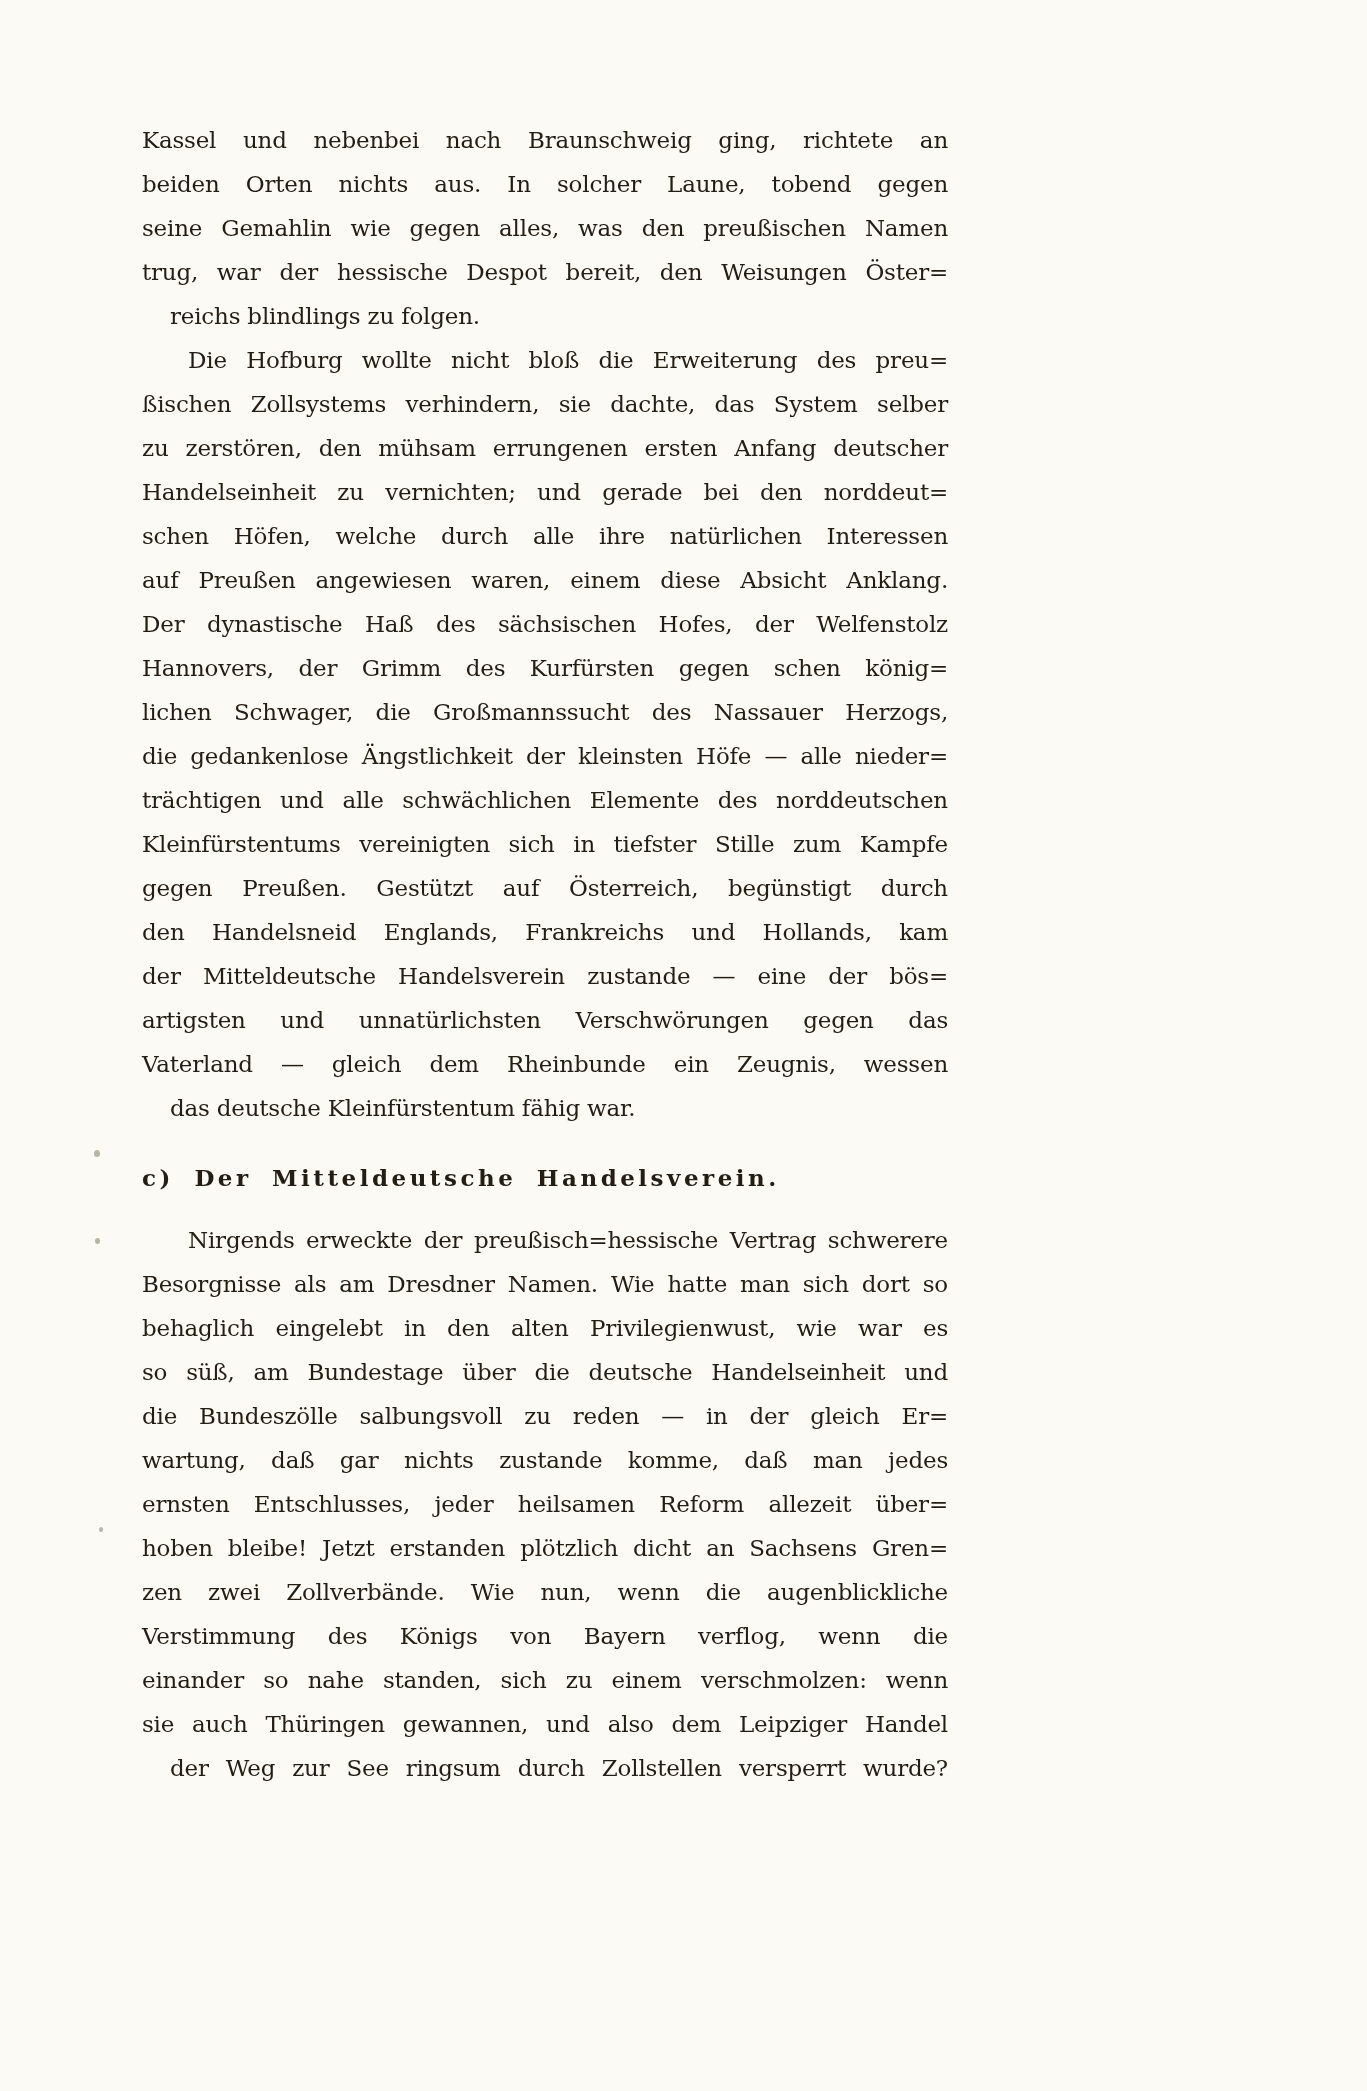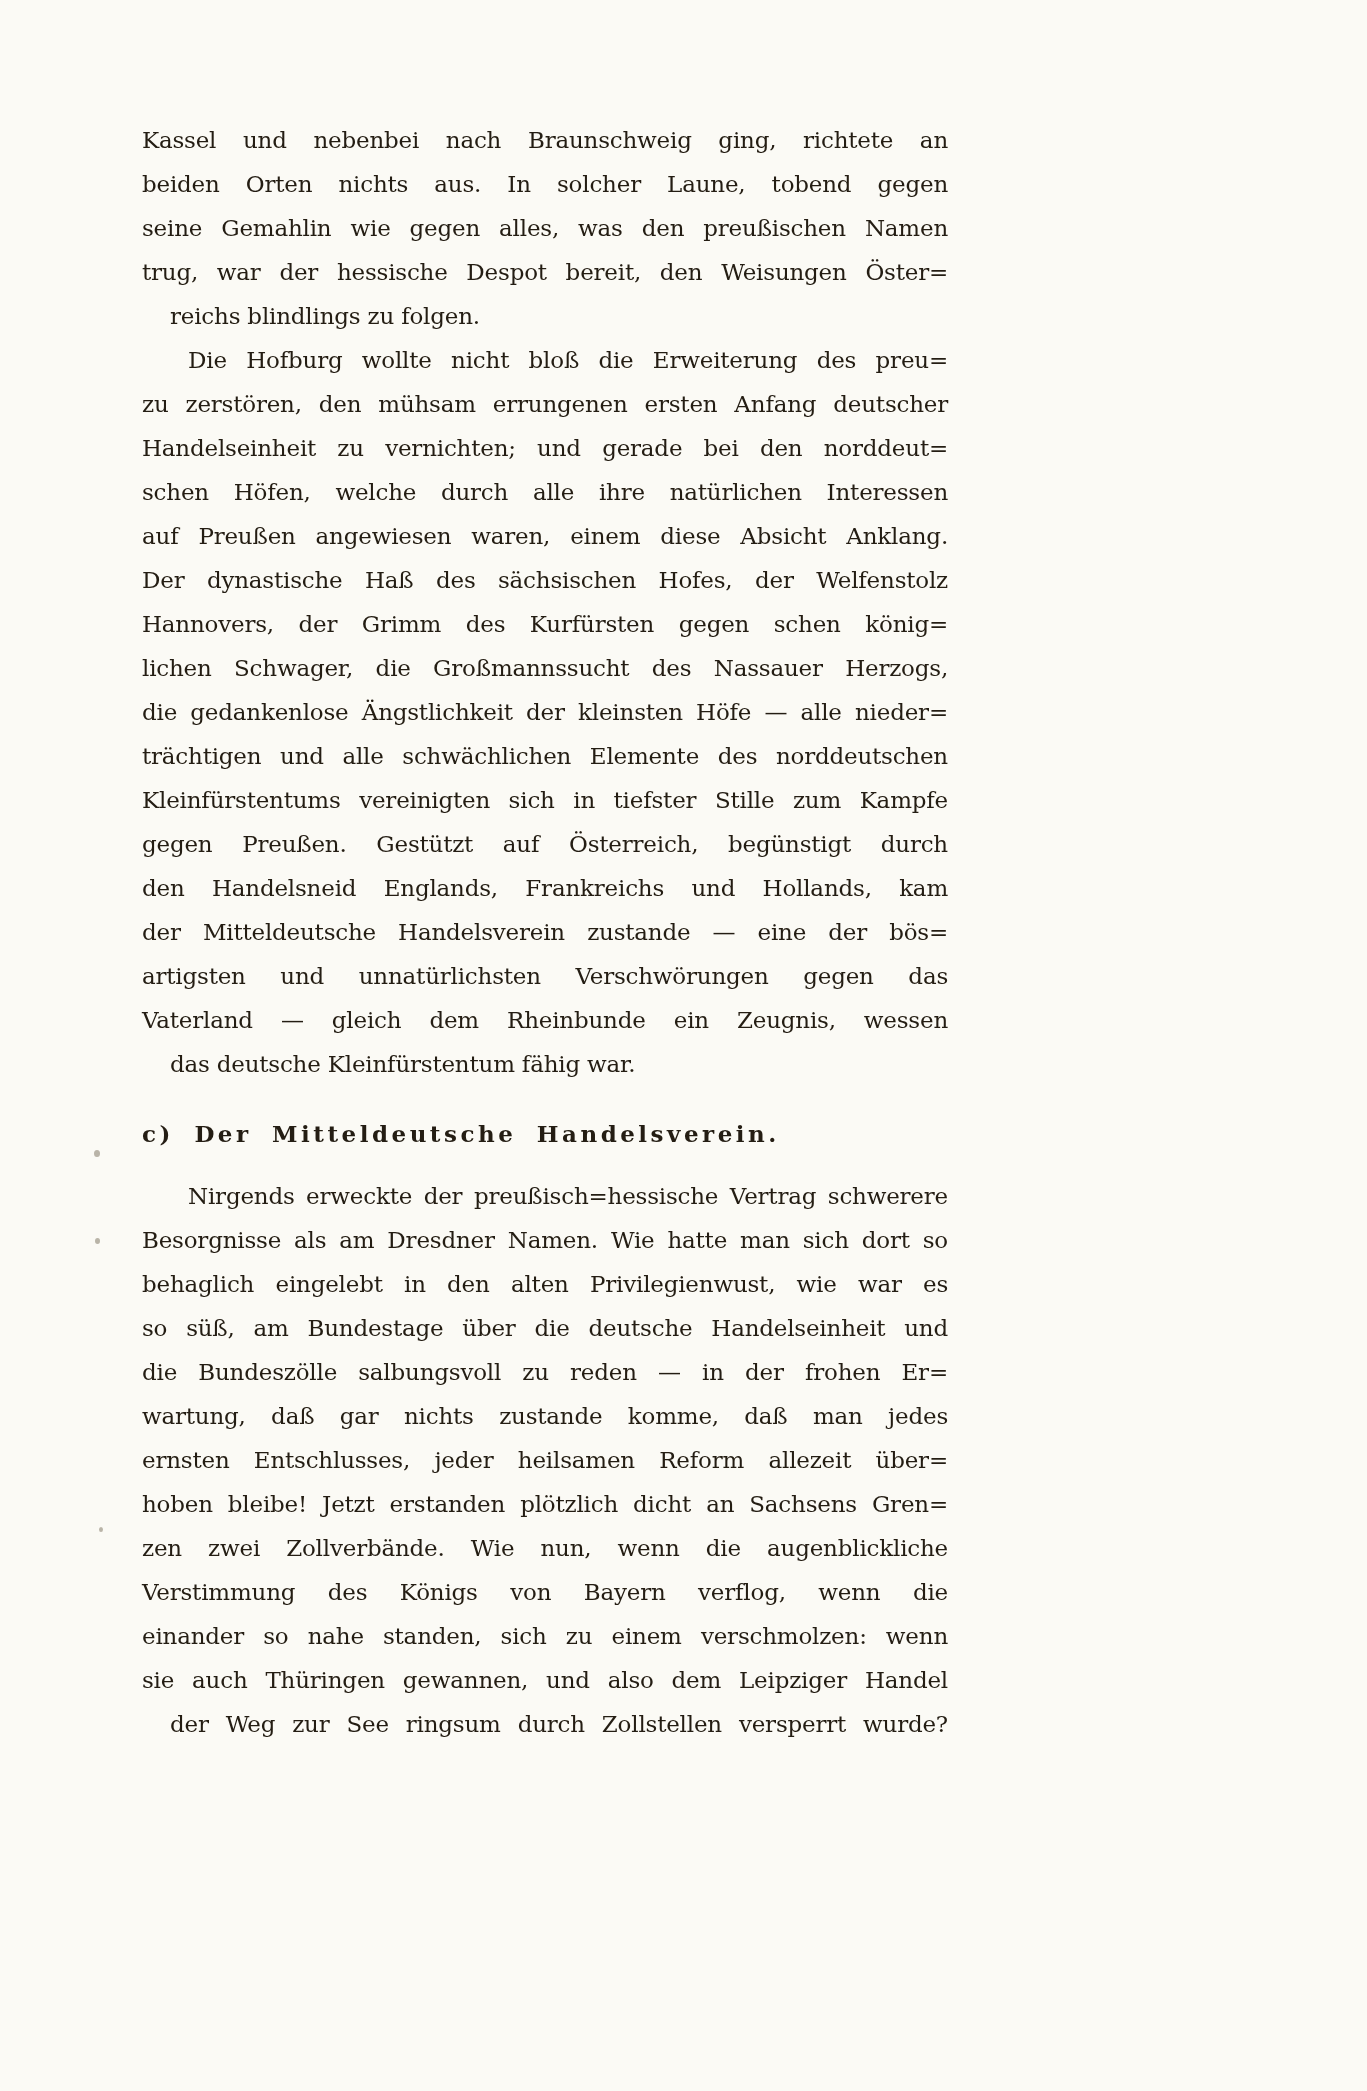--- a/index.html
+++ b/index.html
@@ -66,20 +66,21 @@
   <div class="para">
     <div class="line">Kassel und nebenbei nach Braunschweig ging, richtete an</div>
     <div class="line">beiden Orten nichts aus. In solcher Laune, tobend gegen</div>
     <div class="line">seine Gemahlin wie gegen alles, was den preußischen Namen</div>
     <div class="line">trug, war der hessische Despot bereit, den Weisungen Öster=</div>
     <div class="line">reichs blindlings zu folgen.</div>
   </div>
 
   <div class="para indent">
     <div class="line">Die Hofburg wollte nicht bloß die Erweiterung des preu=</div>
+    <div class="line">ßischen Zollsystems verhindern, sie dachte, das System selber</div>
     <div class="line">zu zerstören, den mühsam errungenen ersten Anfang deutscher</div>
     <div class="line">Handelseinheit zu vernichten; und gerade bei den norddeut=</div>
     <div class="line">schen Höfen, welche durch alle ihre natürlichen Interessen</div>
     <div class="line">auf Preußen angewiesen waren, einem diese Absicht Anklang.</div>
     <div class="line">Der dynastische Haß des sächsischen Hofes, der Welfenstolz</div>
     <div class="line">Hannovers, der Grimm des Kurfürsten gegen schen könig=</div>
     <div class="line">lichen Schwager, die Großmannssucht des Nassauer Herzogs,</div>
     <div class="line">die gedankenlose Ängstlichkeit der kleinsten Höfe — alle nieder=</div>
     <div class="line">trächtigen und alle schwächlichen Elemente des norddeutschen</div>
     <div class="line">Kleinfürstentums vereinigten sich in tiefster Stille zum Kampfe</div>
@@ -91,21 +92,21 @@
     <div class="line">das deutsche Kleinfürstentum fähig war.</div>
   </div>
 
   <h2 class="heading">c) Der Mitteldeutsche Handelsverein.</h2>
 
   <div class="para indent cont">
     <div class="line">Nirgends erweckte der preußisch=hessische Vertrag schwerere</div>
     <div class="line">Besorgnisse als am Dresdner Namen. Wie hatte man sich dort so</div>
     <div class="line">behaglich eingelebt in den alten Privilegienwust, wie war es</div>
     <div class="line">so süß, am Bundestage über die deutsche Handelseinheit und</div>
-    <div class="line">die Bundeszölle salbungsvoll zu reden — in der frohen Er=</div>
+    <div class="line">die Bundeszölle salbungsvoll zu reden — in der gleich Er=</div>
     <div class="line">wartung, daß gar nichts zustande komme, daß man jedes</div>
     <div class="line">ernsten Entschlusses, jeder heilsamen Reform allezeit über=</div>
     <div class="line">hoben bleibe! Jetzt erstanden plötzlich dicht an Sachsens Gren=</div>
     <div class="line">zen zwei Zollverbände.  Wie nun, wenn die augenblickliche</div>
     <div class="line">Verstimmung des Königs von Bayern verflog, wenn die</div>
     <div class="line">einander so nahe standen, sich zu einem verschmolzen: wenn</div>
     <div class="line">sie auch Thüringen gewannen, und also dem Leipziger Handel</div>
     <div class="line">der Weg zur See ringsum durch Zollstellen versperrt wurde?</div>
 
   </div>

